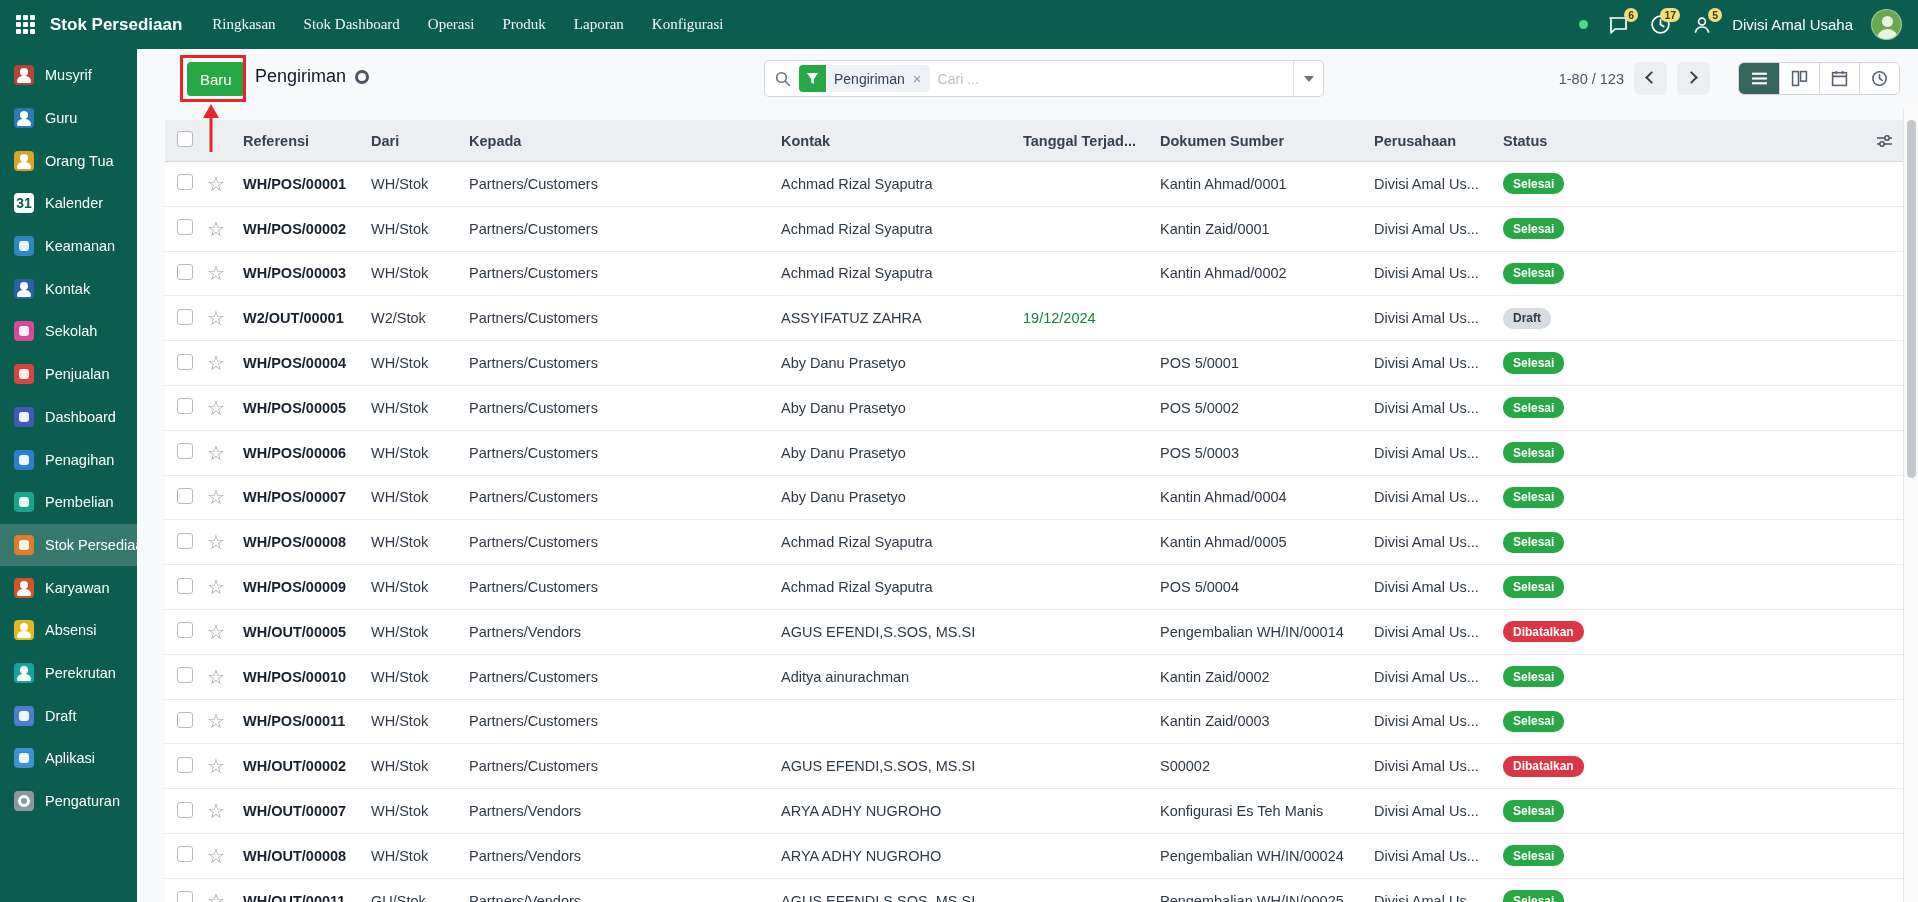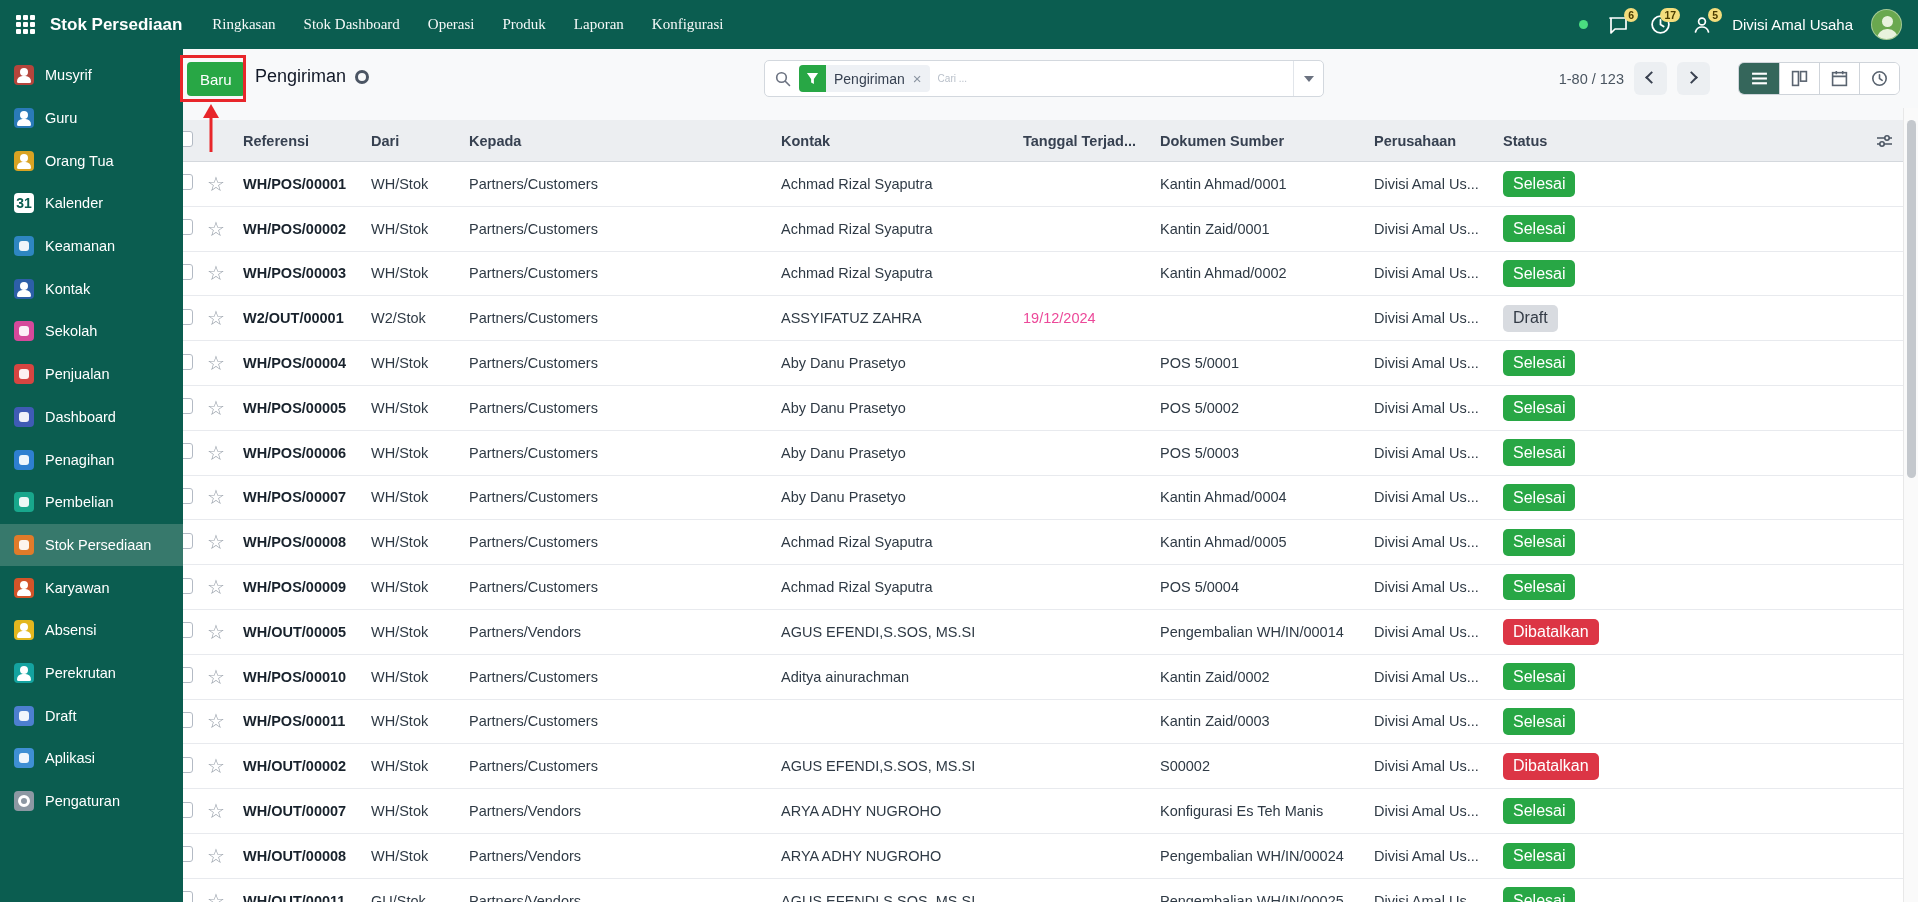--- a/index.html
+++ b/index.html
@@ -16,21 +16,21 @@
   .tb-right { margin-left:auto; display:flex; align-items:center; gap:18px; }
   .presence { width:9px; height:9px; border-radius:50%; background:#4ade80; }
   .tb-ico { position:relative; width:24px; height:24px; display:flex; align-items:center; justify-content:center; cursor:pointer; }
   .tb-badge { position:absolute; top:-5px; right:-8px; background:#f3dd7c; color:#4a3b00; font-size:10.5px; font-weight:700; border-radius:8px; padding:0 4px; line-height:14px; }
   .company { font-size:15px; white-space:nowrap; cursor:pointer; }
   .avatar { width:31px; height:31px; border-radius:50%; background:#6aa84f; position:relative; overflow:hidden; cursor:pointer; border:1px solid rgba(255,255,255,.4); }
   .avatar::before { content:""; position:absolute; left:10px; top:6px; width:11px; height:11px; border-radius:50%; background:#e8f2dd; }
   .avatar::after  { content:""; position:absolute; left:5px; top:19px; width:21px; height:14px; border-radius:10px 10px 0 0; background:#e8f2dd; }
 
   
-  .sidebar { position:absolute; top:49px; left:0; bottom:0; width:183px; background:#0b5d50; padding-top:5px; overflow:hidden; z-index:5; }
+  .sidebar { position:absolute; top:49px; left:0; bottom:0; width:137px; background:#0b5d50; padding-top:5px; overflow:hidden; z-index:5; }
   .s-item { display:flex; align-items:center; gap:11px; height:42.7px; padding:0 0 0 14px; color:#fff; font-size:14.5px; cursor:pointer; white-space:nowrap; }
   .s-item.active { background:#37796c; }
   .s-icon { width:20px; height:20px; border-radius:4px; position:relative; flex:none; }
   .t-person::before { content:""; position:absolute; left:6px; top:3px; width:8px; height:8px; border-radius:50%; background:#fff; }
   .t-person::after  { content:""; position:absolute; left:3px; bottom:2px; width:14px; height:7px; border-radius:7px 7px 2px 2px; background:#fff; }
   .t-box::before { content:""; position:absolute; inset:5px; background:rgba(255,255,255,.92); border-radius:3px; }
   .t-gear::before { content:""; position:absolute; inset:4px; border:3px solid #fff; border-radius:50%; }
   .t-calendar { display:flex; align-items:center; justify-content:center; color:#0b5d50; font-size:14px; font-weight:700; }
 
   
@@ -46,21 +46,21 @@
   
   .ann-box { position:absolute; left:15px; top:6px; width:66px; height:47px; border:3px solid #e8262a; z-index:20; pointer-events:none; }
   .ann-arrow { position:absolute; left:34px; top:55px; z-index:20; pointer-events:none; }
 
   
   .search { position:absolute; left:599px; top:11px; width:560px; height:37px; background:#fff; border:1px solid #d3d8de; border-radius:5px; display:flex; align-items:center; padding-left:10px; }
   .facet { display:flex; align-items:center; background:#eef1f5; border-radius:4px; overflow:hidden; height:27px; margin-left:8px; flex:none; }
   .facet-funnel { width:27px; height:27px; background:#28a745; display:flex; align-items:center; justify-content:center; }
   .facet-label { padding:0 8px; font-size:14px; color:#374151; white-space:nowrap; }
   .facet-close { padding:0 8px 0 0; font-size:15px; color:#8a93a0; cursor:pointer; }
-  .search input { flex:1; border:none; outline:none; font-size:10px; padding:0 8px; color:#374151; font-family:inherit; background:transparent; min-width:40px; }
+  .search input { flex:1; border:none; outline:none; font-size:14px; padding:0 8px; color:#374151; font-family:inherit; background:transparent; min-width:40px; }
   .search input::placeholder { color:#b9c0ca; }
   .search-caret { width:30px; height:100%; border-left:1px solid #e1e5ea; display:flex; align-items:center; justify-content:center; cursor:pointer; flex:none; }
   .caret-down { width:0; height:0; border-left:5px solid transparent; border-right:5px solid transparent; border-top:6px solid #6b7280; }
 
   
   .pager { position:absolute; right:208px; top:13px; display:flex; align-items:center; gap:10px; }
   .pager-text { font-size:14.5px; color:#4a5560; white-space:nowrap; }
   .pg-btn { width:33px; height:33px; background:#eceff2; border:none; border-radius:6px; cursor:pointer; position:relative; }
   .chev { position:absolute; top:11px; width:9px; height:9px; border-top:2px solid #394150; border-right:2px solid #394150; }
   .chev-l { left:13px; transform:rotate(-135deg); }
@@ -71,24 +71,24 @@
   .vs-btn.active { background:#35665b; }
 
   
   .table { position:absolute; top:71px; left:0; right:15px; bottom:0; background:#fff; overflow:hidden; --cols: 30px 36px 128px 98px 312px 242px 137px 214px 129px 1fr; }
   .thead { display:grid; grid-template-columns:var(--cols); align-items:center; height:42px; background:#eceef1; border-bottom:1px solid #d4d8dd; padding-left:12px; position:relative; }
   .th { font-size:14.5px; font-weight:700; color:#374151; white-space:nowrap; overflow:hidden; }
   .col-opt { position:absolute; right:10px; top:13px; cursor:pointer; }
   .trow { display:grid; grid-template-columns:var(--cols); align-items:center; height:44.8px; border-bottom:1px solid #e8eaee; padding-left:12px; background:#fff; cursor:pointer; }
   .cell { font-size:14.5px; color:#2f3a45; white-space:nowrap; overflow:hidden; padding-right:10px; }
   .c-ref { font-weight:700; color:#18222c; }
-  .c-date.red { color:#ec4899; }
+  .c-date.red { color:#15803d; }
   .cb { width:16px; height:16px; border:1px solid #b3bac4; border-radius:3px; background:#fff; display:inline-block; cursor:pointer; }
   .star { font-size:20px; color:#98a0aa; cursor:pointer; line-height:1; }
-  .badge { display:inline-block; padding:2.5px 10px; border-radius:5px; font-size:16px; font-weight:400; line-height:1.35; }
+  .badge { display:inline-block; padding:2.5px 10px; border-radius:10px; font-size:12px; font-weight:700; line-height:1.35; }
   .badge-success { background:#28a745; color:#fff; }
   .badge-danger { background:#dc3545; color:#fff; }
   .badge-draft { background:#d8dbe0; color:#323a45; }
 
   
   .scrollbar { position:absolute; right:0; top:59px; bottom:0; width:15px; background:#fafafa; border-left:1px solid #e8e8e8; }
   .sb-thumb { position:absolute; left:3px; top:12px; width:9px; height:358px; background:#c4c8cd; border-radius:5px; cursor:pointer; }
 </style>
 </head>
 <body>

